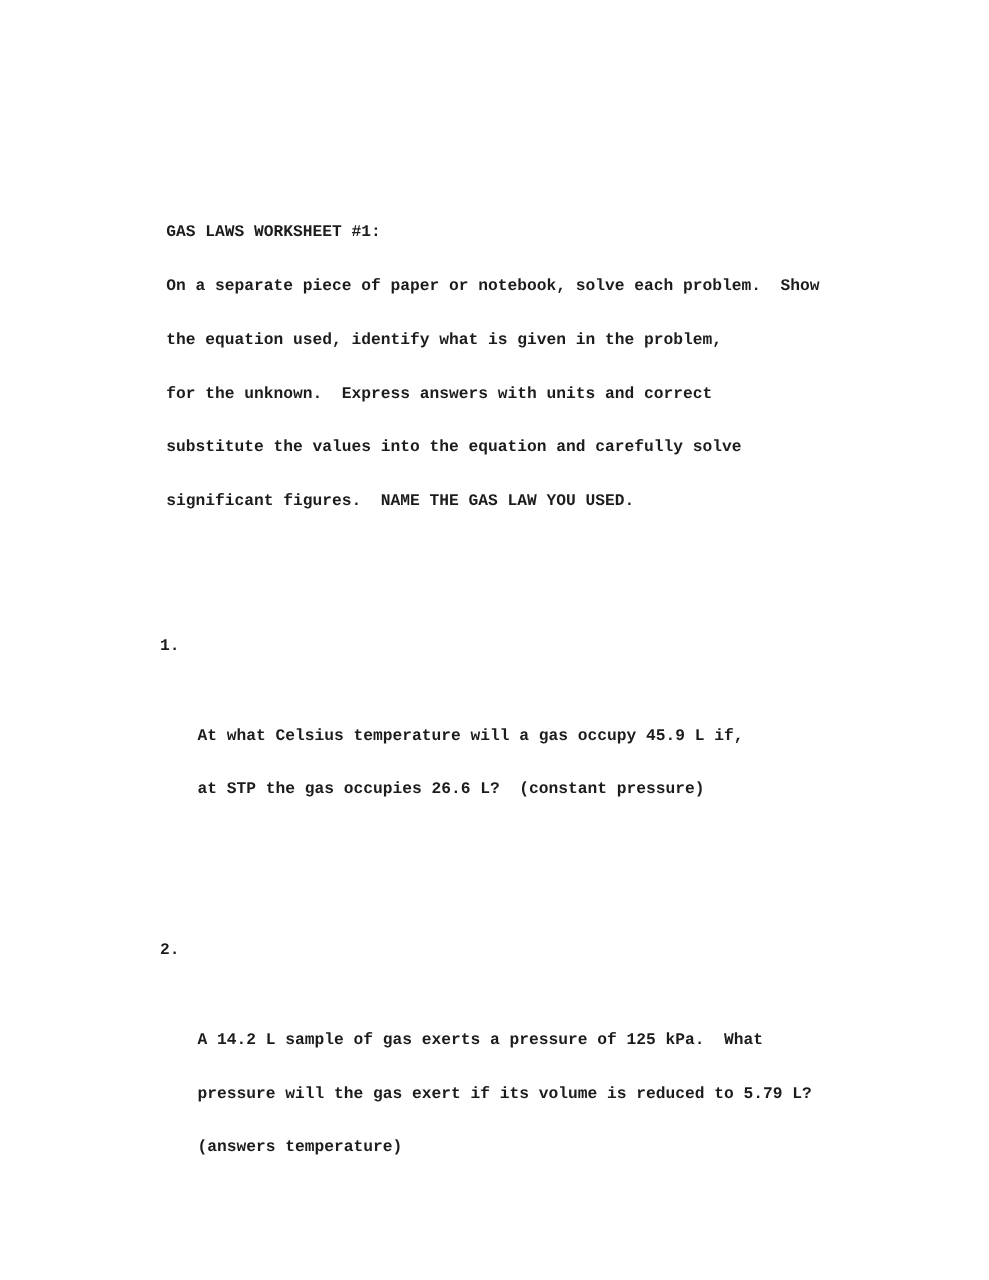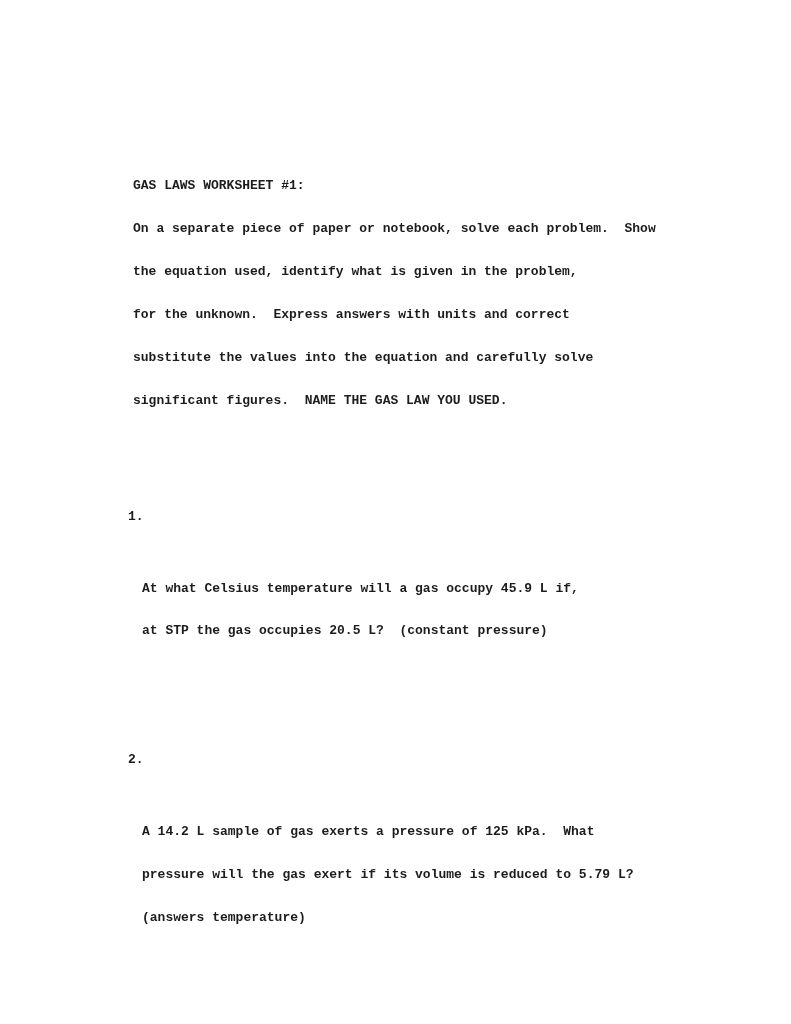--- a/index.html
+++ b/index.html
@@ -28,41 +28,41 @@
   .header-block { margin: 16px; }
   .prob {
     position: relative;
     margin-top: 14.33px;
   }
   .prob .num {
     position: absolute;
     top: 0;
     left: 11px;
   }
-  .grpA .plines { margin-left: 25px; }
+  .grpA .plines { margin-left: 41px; }
 </style>
 </head>
 <body>
 
 <div class="doc">
 
   <div class="header-block">
     <div>GAS LAWS WORKSHEET #1:</div>
     <div>On a separate piece of paper or notebook, solve each problem.  Show</div>
     <div>the equation used, identify what is given in the problem,</div>
     <div>for the unknown.  Express answers with units and correct</div>
     <div>substitute the values into the equation and carefully solve</div>
     <div>significant figures.  NAME THE GAS LAW YOU USED.</div>
   </div>
 
   <div class="prob grpA">
     <span class="num">1.</span>
     <div class="plines">
       <div>At what Celsius temperature will a gas occupy 45.9 L if,</div>
-      <div>at STP the gas occupies 20.5 L?  (constant pressure)</div>
+      <div>at STP the gas occupies 26.6 L?  (constant pressure)</div>
     </div>
   </div>
 
   <div class="prob grpA">
     <span class="num">2.</span>
     <div class="plines">
       <div>A 14.2 L sample of gas exerts a pressure of 125 kPa.  What</div>
       <div>pressure will the gas exert if its volume is reduced to 5.79 L?</div>
       <div>(answers temperature)</div>
     </div>

